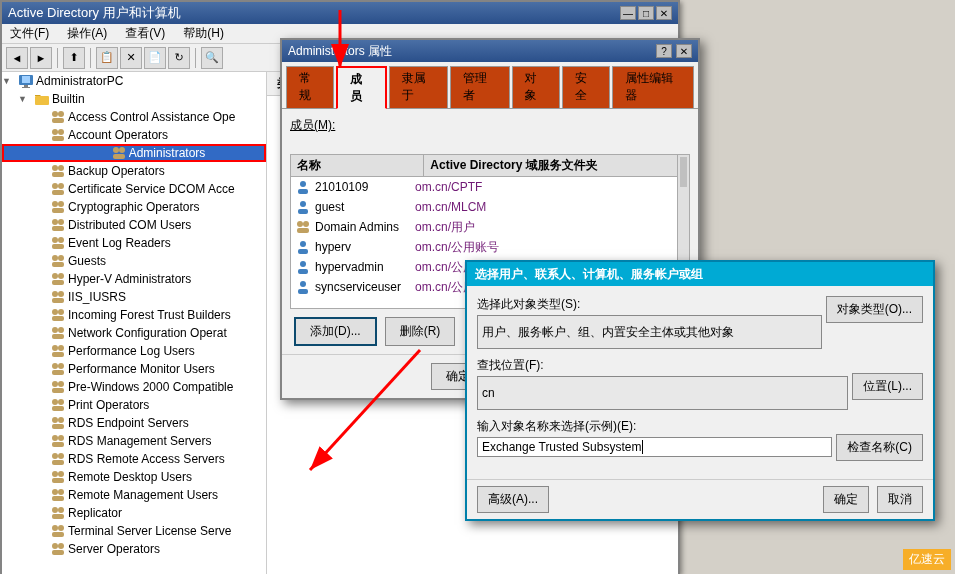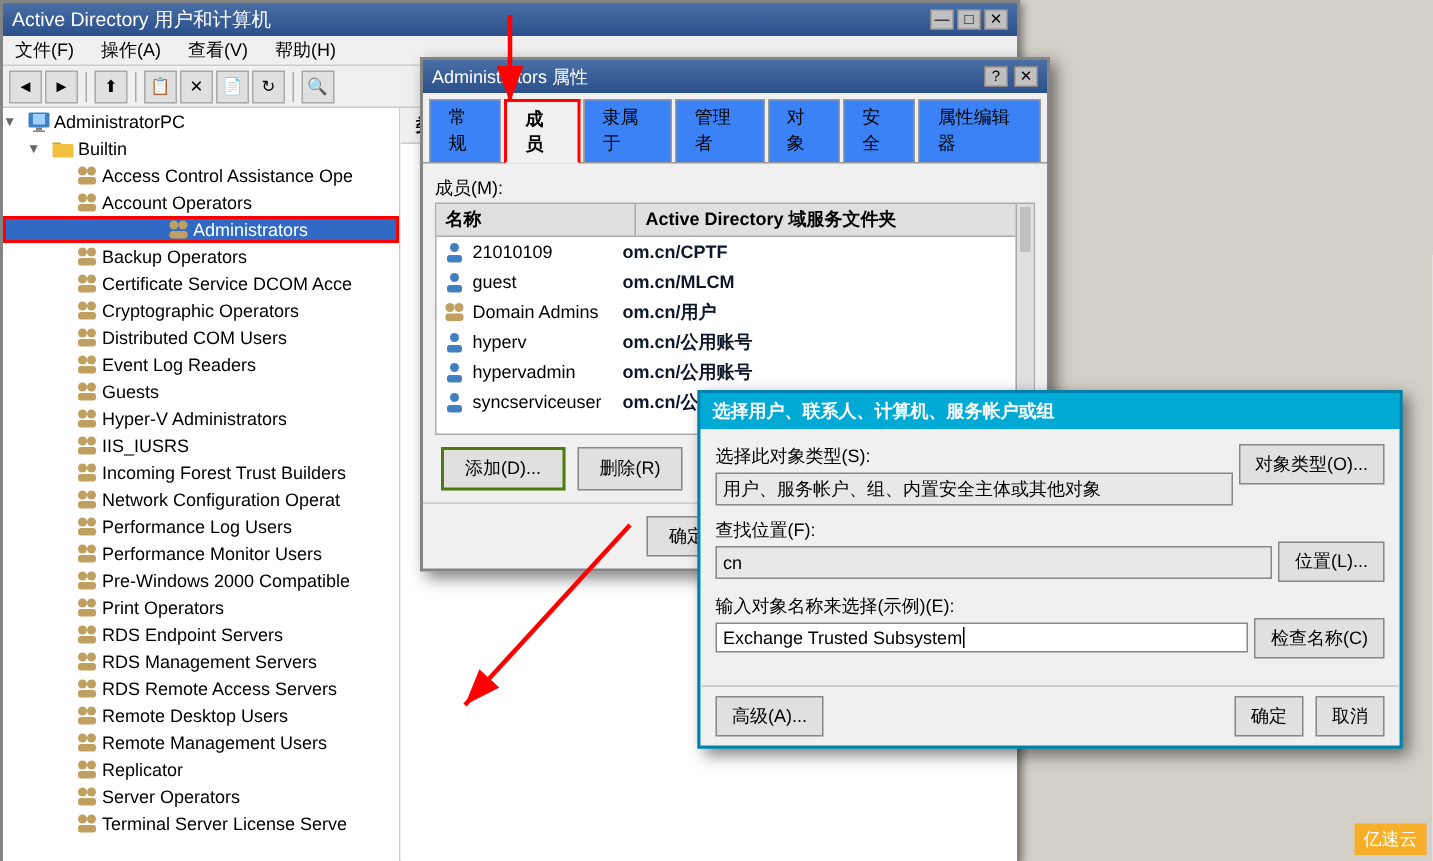--- a/index.html
+++ b/index.html
@@ -146,45 +146,45 @@
 
     .tabs-bar {
       display: flex;
       background: #f0f0f0;
       border-bottom: 1px solid #999;
       padding: 4px 4px 0;
       gap: 2px;
     }
     .tab {
       padding: 3px 12px;
-      background: #3b82f6;
+      background: #c2410c;
       border: 1px solid #999;
       border-bottom: none;
       cursor: pointer;
       font-size: 12px;
     }
     .tab.active {
       background: #f0f0f0;
       border-bottom: 1px solid #f0f0f0;
       margin-bottom: -1px;
       font-weight: bold;
     }
 
     .dialog-body { padding: 8px; }
-    .members-label { font-size: 12px; margin-bottom: 1px; }
+    .members-label { font-size: 12px; margin-bottom: 20px; text-decoration: underline; }
     .member-row {
       display: flex;
       align-items: center;
       padding: 2px 4px;
       cursor: pointer;
       height: 20px;
     }
     .member-icon { width: 16px; height: 16px; margin-right: 4px; flex-shrink: 0; }
     .member-name { font-size: 12px; min-width: 100px; }
-    .member-path { font-size: 12px; color: #0f172a; font-weight: bold; }
+    .member-path { font-size: 12px; color: #701a75; }
 
     .dialog-buttons-row {
       display: flex;
       gap: 8px;
       margin-top: 8px;
       padding: 0 4px;
     }
     .dialog-btn {
       padding: 4px 14px;
       background: #e0e0e0;
@@ -224,21 +224,21 @@
       font-weight: bold;
     }
     .select-user-body {
       background: #f0f0f0;
       padding: 10px;
     }
     .form-row { margin-bottom: 8px; }
     .form-label { font-size: 12px; margin-bottom: 2px; display: block; }
     .form-input {
       width: 100%;
-      height: 22px;
+      height: 34px;
       border: 1px solid #888;
       background: white;
       font-size: 12px;
       padding: 0 4px;
     }
     .form-row-with-btn { display: flex; gap: 4px; align-items: flex-start; }
     .form-input-container { flex: 1; }
     .side-btn {
       padding: 4px 10px;
       background: #e0e0e0;
@@ -630,33 +630,33 @@
 
       <div class="tree-item">
         <span class="tree-indent"></span>
         <span class="tree-indent"></span>
         <span class="tree-arrow" style="color:transparent">▶</span>
         <svg class="tree-icon" viewBox="0 0 16 16">
           <circle cx="5" cy="5" r="3" fill="#c0a060"></circle>
           <circle cx="11" cy="5" r="3" fill="#c0a060"></circle>
           <rect x="2" y="9" width="12" height="5" rx="2" fill="#c0a060"></rect>
         </svg>
+        <span class="tree-label">Terminal Server License Serve</span>
+      </div>
+
+      <div class="tree-item">
+        <span class="tree-indent"></span>
+        <span class="tree-indent"></span>
+        <span class="tree-arrow" style="color:transparent">▶</span>
+        <svg class="tree-icon" viewBox="0 0 16 16">
+          <circle cx="5" cy="5" r="3" fill="#c0a060"></circle>
+          <circle cx="11" cy="5" r="3" fill="#c0a060"></circle>
+          <rect x="2" y="9" width="12" height="5" rx="2" fill="#c0a060"></rect>
+        </svg>
         <span class="tree-label">Server Operators</span>
-      </div>
-
-      <div class="tree-item">
-        <span class="tree-indent"></span>
-        <span class="tree-indent"></span>
-        <span class="tree-arrow" style="color:transparent">▶</span>
-        <svg class="tree-icon" viewBox="0 0 16 16">
-          <circle cx="5" cy="5" r="3" fill="#c0a060"></circle>
-          <circle cx="11" cy="5" r="3" fill="#c0a060"></circle>
-          <rect x="2" y="9" width="12" height="5" rx="2" fill="#c0a060"></rect>
-        </svg>
-        <span class="tree-label">Terminal Server License Serve</span>
       </div>
     </div>
 
     <div class="right-panel">
       <div class="right-header">
         <span class="right-col">类型</span>
         <span class="right-col">描述</span>
       </div>
     </div>
   </div>
@@ -746,21 +746,21 @@
           <span class="member-name">syncserviceuser</span>
           <span class="member-path">om.cn/公用账号</span>
         </div>
       </div>
       <div class="scroll-stub">
         <div style="height:30px;background:#c0c0c0;margin:2px;"></div>
       </div>
     </div>
 
     <div class="dialog-buttons-row">
-      <button class="dialog-btn highlighted" style="border:2px solid #4d7c0f;">添加(D)...</button>
+      <button class="dialog-btn highlighted" style="border:2px solid #0c4a6e;">添加(D)...</button>
       <button class="dialog-btn">删除(R)</button>
     </div>
   </div>
 
   <div class="dialog-ok-cancel">
     <button class="dialog-btn">确定</button>
     <button class="dialog-btn">取消</button>
   </div>
 </div>
 

